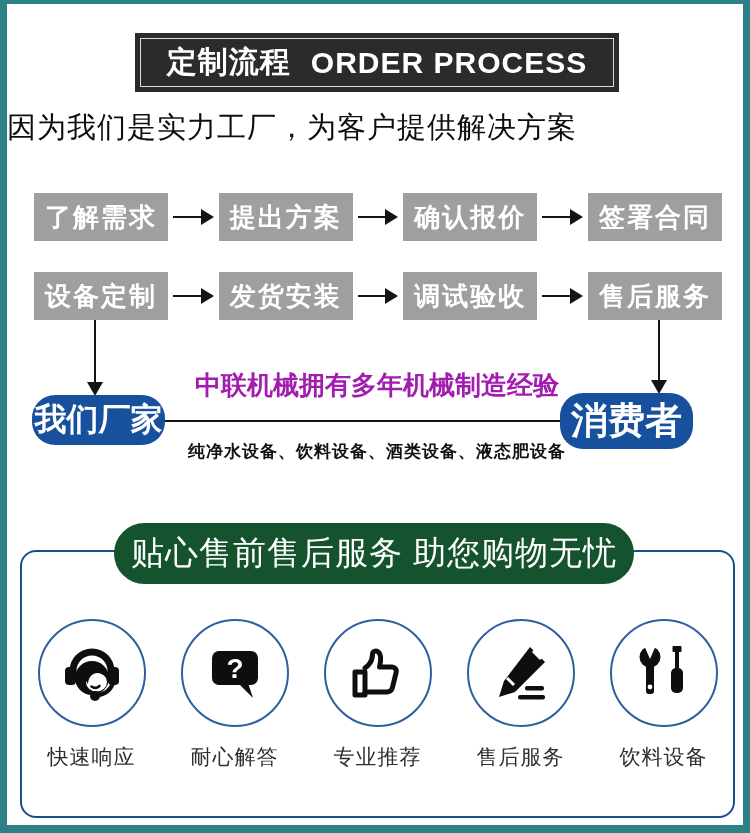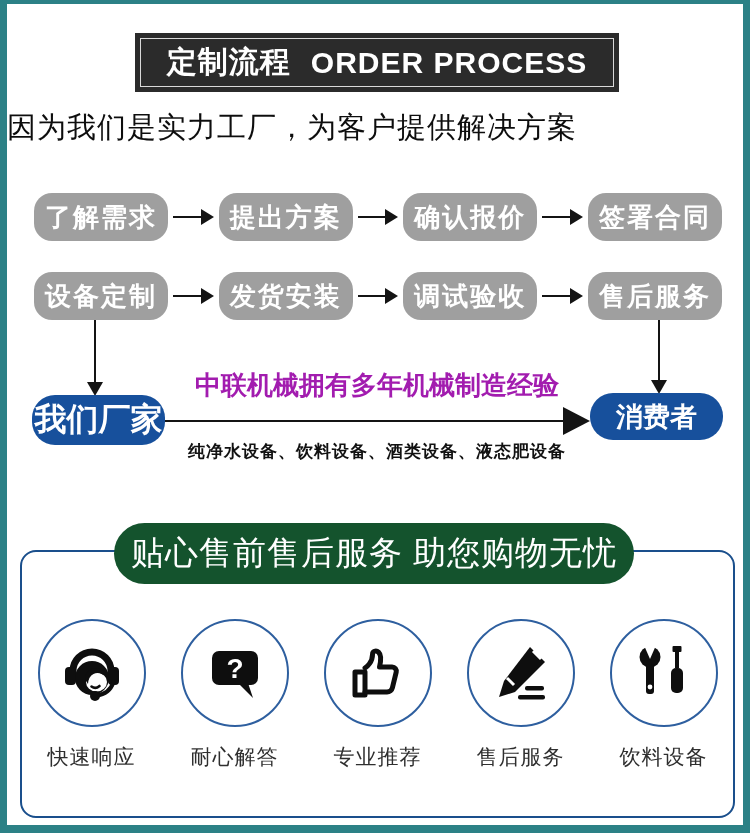--- a/index.html
+++ b/index.html
@@ -29,21 +29,21 @@
   }
   
   .flow-row{
     position:absolute;left:27px;width:688px;height:48px;
     display:flex;align-items:center;
   }
   .row1{top:189px;} .row2{top:268px;}
   .flow-box{
     flex:0 0 134px;height:48px;background:#9f9f9f;
     color:#fff;font-size:26px;font-weight:bold;letter-spacing:2px;
-    display:flex;align-items:center;justify-content:center;white-space:nowrap;border-radius:18px;
+    display:flex;align-items:center;justify-content:center;white-space:nowrap;
   }
   .h-arrow{flex:1;display:flex;align-items:center;padding:0 5px;}
   .h-arrow .line{flex:1;height:2px;background:#141414;}
   .h-arrow .head{
     width:0;height:0;
     border-left:13px solid #141414;border-top:8px solid transparent;border-bottom:8px solid transparent;
   }
   
   .v-line{position:absolute;width:2px;background:#141414;}
   .v-head{
@@ -53,21 +53,21 @@
   .v-left-line{left:87px;top:316px;height:62px;}
   .v-left-head{left:80px;top:378px;}
   .v-right-line{left:651px;top:316px;height:60px;}
   .v-right-head{left:644px;top:376px;}
   
   .blue-box{
     position:absolute;background:#17509c;color:#fff;font-weight:bold;
     display:flex;align-items:center;justify-content:center;white-space:nowrap;border-radius:23px;
   }
   .factory{left:25px;top:391px;width:133px;height:50px;font-size:32px;}
-  .consumer{left:583px;top:389px;width:133px;height:47px;font-size:27px;}
+  .consumer{left:553px;top:389px;width:133px;height:56px;font-size:37px;}
   .exp-title{
     position:absolute;left:158px;top:364px;width:424px;
     text-align:center;font-size:26px;font-weight:bold;color:#a21caf;white-space:nowrap;
   }
   .mid-line{position:absolute;left:158px;top:416px;width:402px;height:2px;background:#141414;}
   .mid-head{
     position:absolute;left:556px;top:403px;width:0;height:0;
     border-left:27px solid #141414;border-top:14px solid transparent;border-bottom:14px solid transparent;
   }
   .exp-sub{

